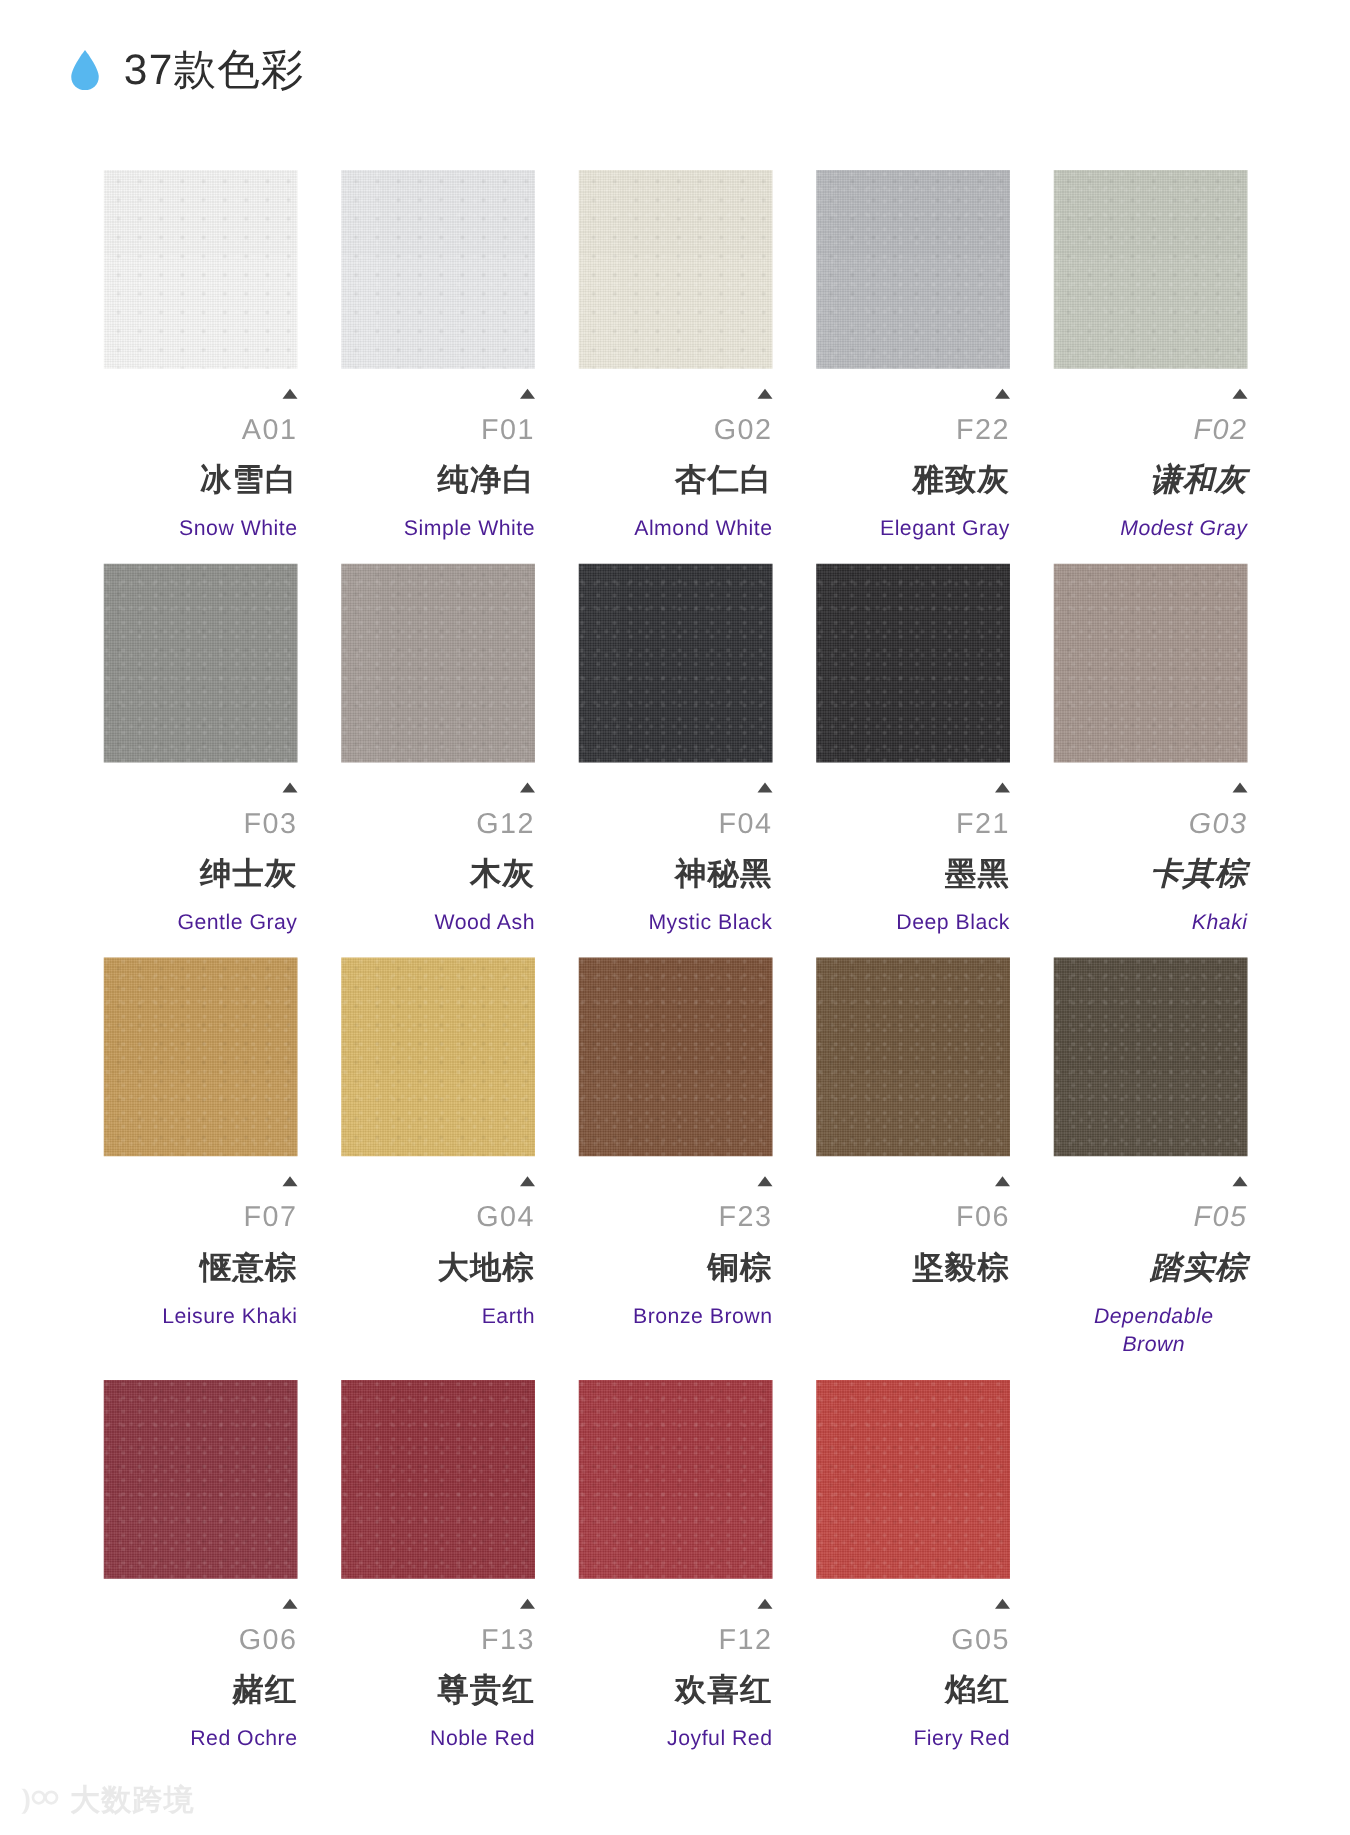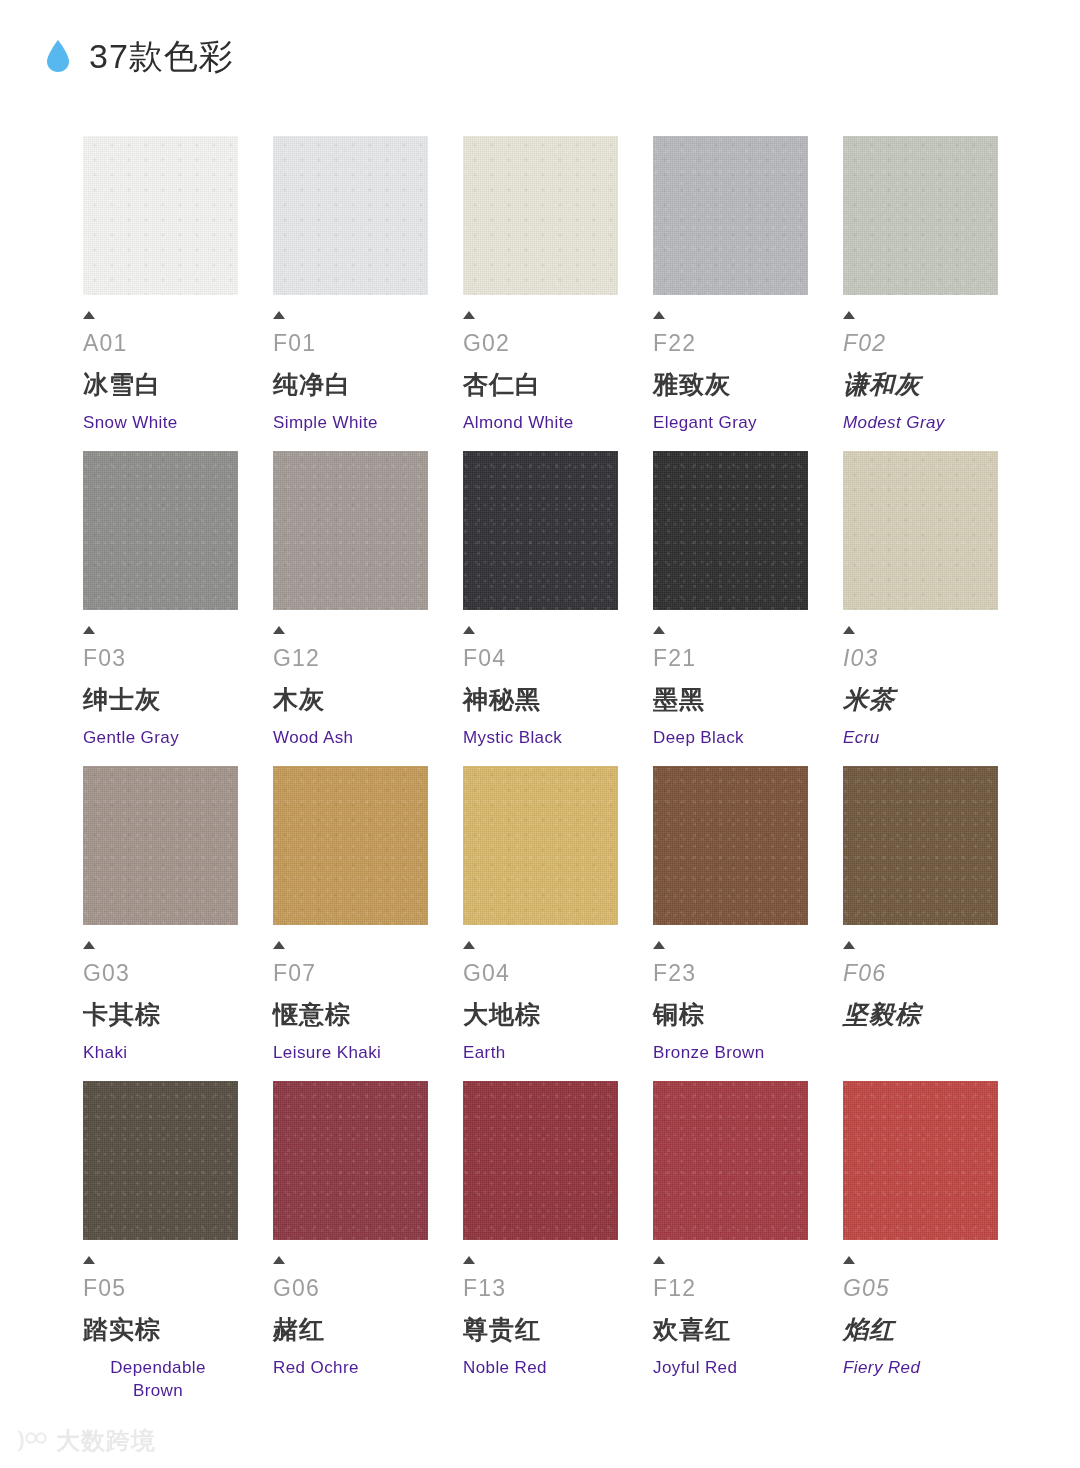--- a/index.html
+++ b/index.html
@@ -12,21 +12,21 @@
     background: #ffffff;
     font-family: "Liberation Sans", "DejaVu Sans", sans-serif;
     position: relative;
     overflow: hidden;
     -webkit-font-smoothing: antialiased;
   }
 
   
   .header {
     position: absolute;
-    left: 7px;
+    left: 17px;
     top: 0;
     width: 872px;
     height: 112px;
     display: flex;
     align-items: center;
     padding-left: 38px;
     box-sizing: border-box;
   }
   .drop-icon {
     width: 26px;
@@ -52,21 +52,21 @@
     width: 920px;
     display: flex;
     flex-wrap: wrap;
   }
   .swatch-cell {
     width: 155px;
     margin-right: 35px;
     margin-bottom: 16px;
     display: flex;
     flex-direction: column;
-    align-items: flex-start;
+    align-items: flex-end;
   }
   .swatch-cell:nth-child(5n) {
     margin-right: 0;
     font-style: italic;
   }
 
   .swatch-chip {
     width: 155px;
     height: 159px;
     position: relative;
@@ -226,27 +226,20 @@
       <div class="swatch-name-en">Mystic Black</div>
     </div>
     <div class="swatch-cell">
       <div class="swatch-chip" style="background-color: rgb(43, 42, 44);"></div>
       <div class="marker-triangle"></div>
       <div class="swatch-code">F21</div>
       <div class="swatch-name-cn">墨黑</div>
       <div class="swatch-name-en">Deep Black</div>
     </div>
     <div class="swatch-cell">
-      <div class="swatch-chip" style="background-color: rgb(215, 207, 185);"></div>
-      <div class="marker-triangle"></div>
-      <div class="swatch-code">I03</div>
-      <div class="swatch-name-cn">米茶</div>
-      <div class="swatch-name-en">Ecru</div>
-    </div>
-    <div class="swatch-cell">
       <div class="swatch-chip" style="background-color: rgb(163, 147, 139);"></div>
       <div class="marker-triangle"></div>
       <div class="swatch-code">G03</div>
       <div class="swatch-name-cn">卡其棕</div>
       <div class="swatch-name-en">Khaki</div>
     </div>
     <div class="swatch-cell">
       <div class="swatch-chip" style="background-color: rgb(196, 154, 88);"></div>
       <div class="marker-triangle"></div>
       <div class="swatch-code">F07</div>

